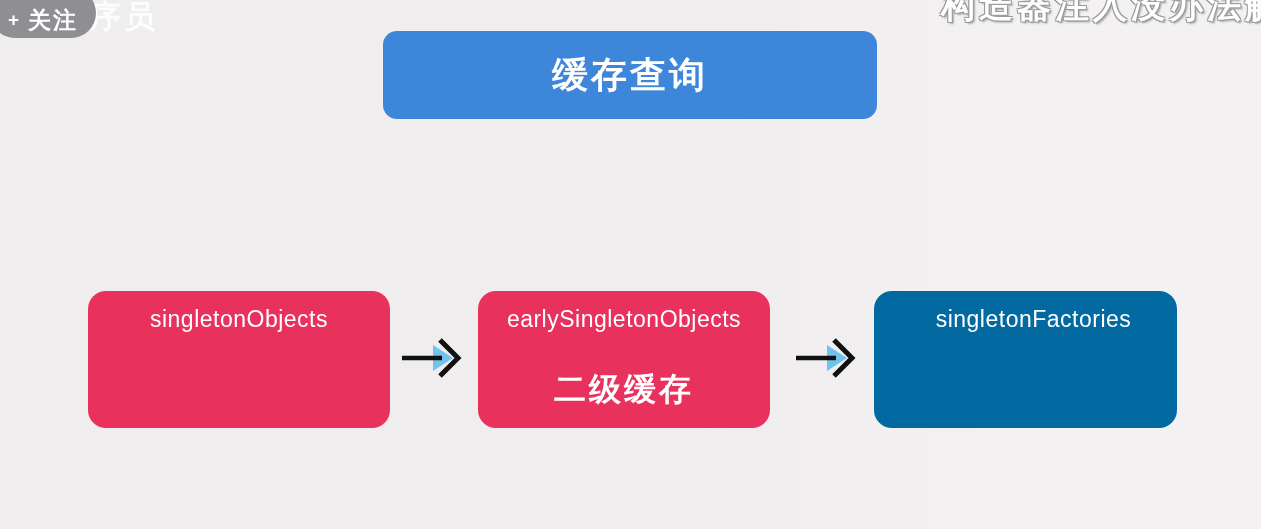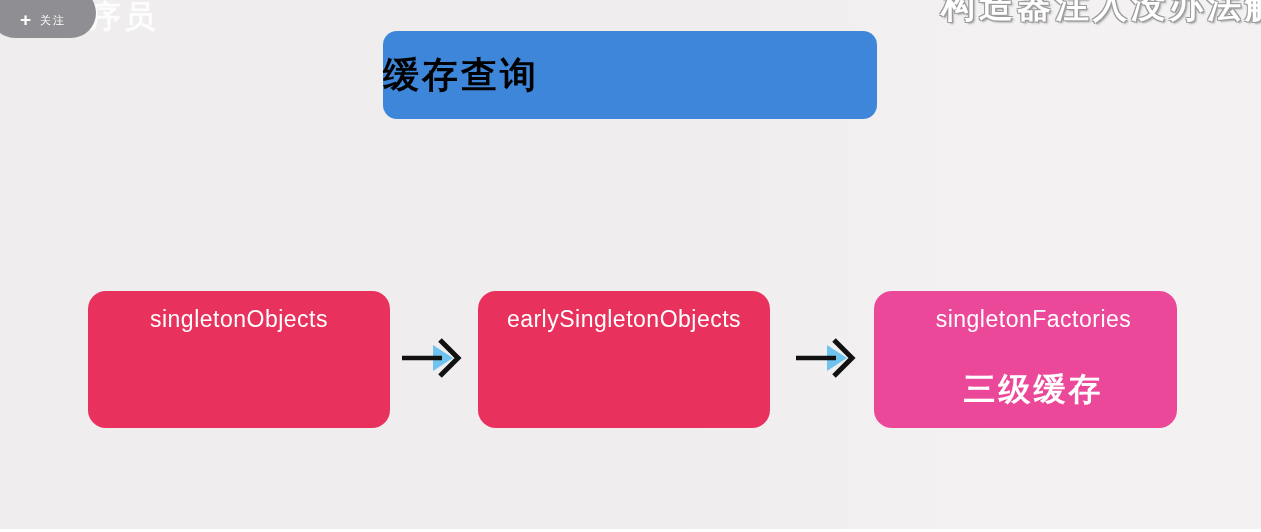--- a/index.html
+++ b/index.html
@@ -37,22 +37,22 @@
   }
   .follow-btn .plus {
     color: #ffffff;
     font-size: 19px;
     font-weight: bold;
     margin-right: 9px;
     line-height: 22px;
   }
   .follow-btn .label {
     color: #ffffff;
-    font-size: 11px;
-    font-weight: normal;
+    font-size: 23px;
+    font-weight: bold;
     letter-spacing: 2px;
     line-height: 22px;
   }
   .wm-right {
     position: absolute;
     left: 941px; top: -17px;
     font-size: 34px;
     font-weight: bold;
     letter-spacing: 4px;
     white-space: nowrap;
@@ -65,22 +65,22 @@
   }
 
   
   .title-box {
     position: absolute;
     left: 383px; top: 31px;
     width: 494px; height: 88px;
     border-radius: 14px;
     display: flex;
     align-items: center;
-    justify-content: flex-start;
-    color: #000000;
+    justify-content: center;
+    color: #ffffff;
     font-size: 36px;
     font-weight: 600;
     letter-spacing: 3px;
   }
   .node {
     position: absolute;
     top: 291px;
     height: 137px;
     border-radius: 18px;
     display: flex;
@@ -134,25 +134,25 @@
 <div class="title-box" style="background: rgb(62, 134, 217);">
   <span>缓存查询</span>
 </div>
 
 <div class="node node-1" style="background: rgb(232, 49, 92);">
   <div class="code">singletonObjects</div>
 </div>
 
 <div class="node node-2" style="background: rgb(232, 49, 92);">
   <div class="code">earlySingletonObjects</div>
+  <div class="cn">二级缓存</div>
 </div>
 
-<div class="node node-3" style="background: #ec4899; padding-left: 16px;">
+<div class="node node-3" style="background: #0369a1; padding-left: 16px;">
   <div class="code">singletonFactories</div>
-  <div class="cn">三级缓存</div>
 </div>
 
 <svg class="arrow arrow-1" viewBox="0 0 66 48">
   <polygon class="arrow-accent" points="34,11 54,24 34,37" fill="#6fc3ee"></polygon>
   <line class="arrow-stroke" x1="3" y1="24" x2="43" y2="24" stroke-width="4.5" stroke="#111111"></line>
   <polyline class="arrow-stroke" points="41,6 59,24 41,42" fill="none" stroke-width="5" stroke="#111111"></polyline>
 </svg>
 
 <svg class="arrow arrow-2" viewBox="0 0 66 48">
   <polygon class="arrow-accent" points="34,11 54,24 34,37" fill="#6fc3ee"></polygon>

